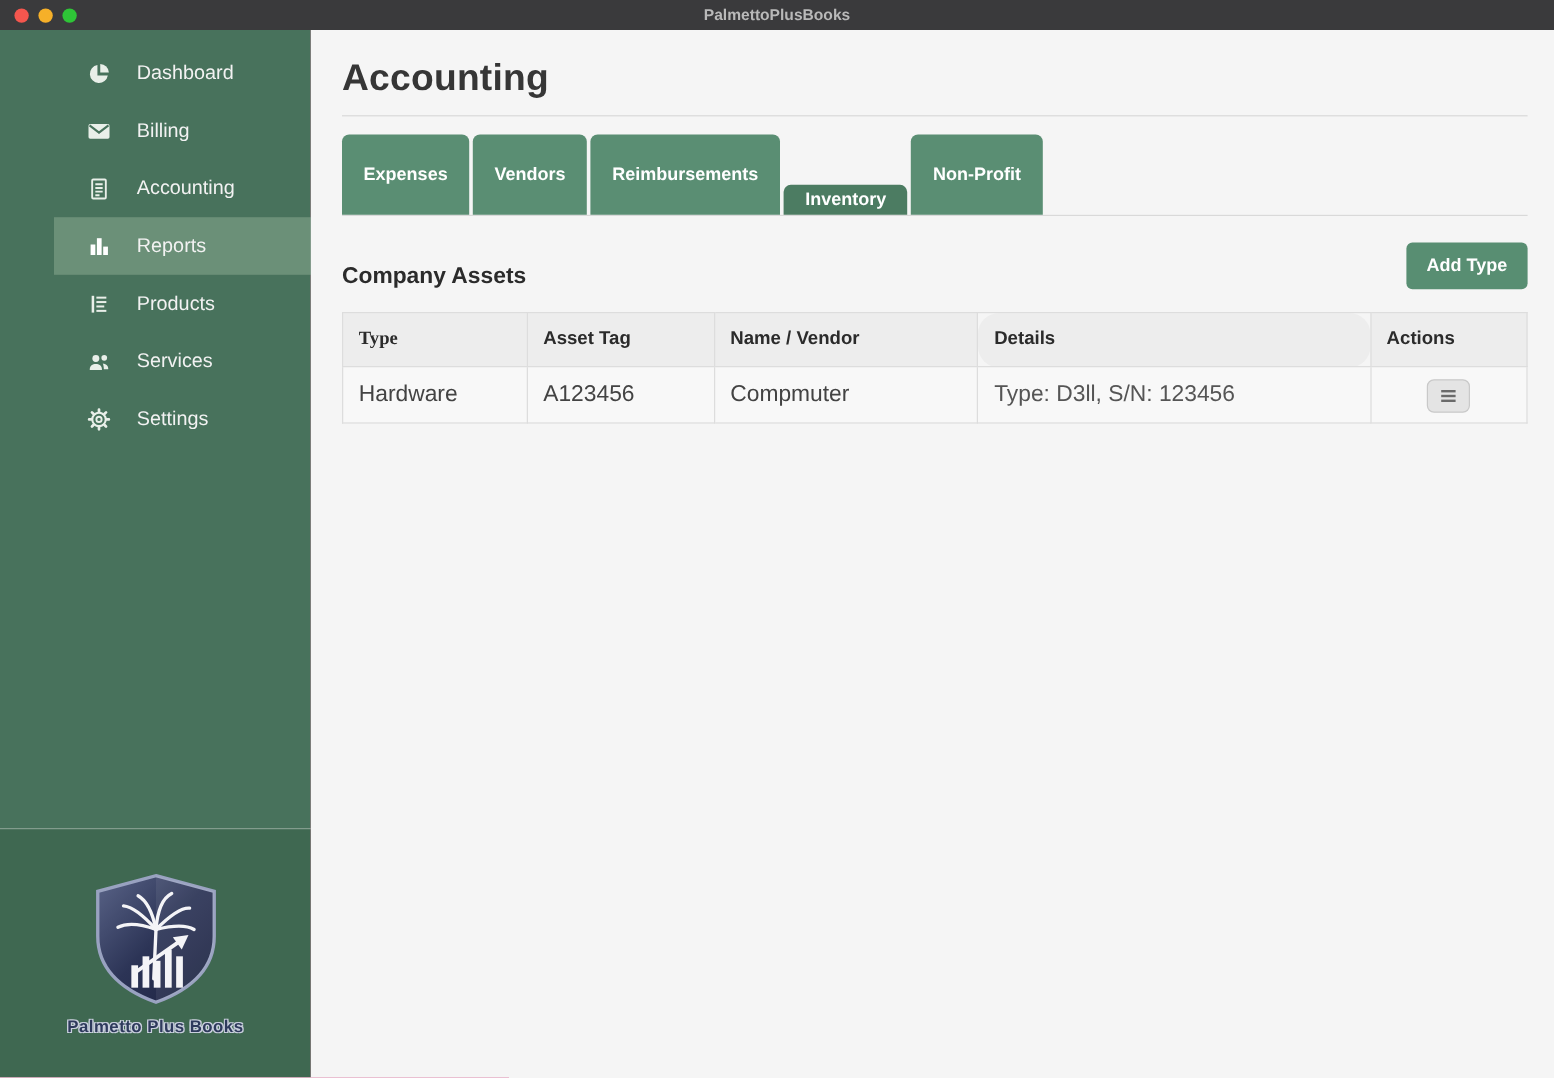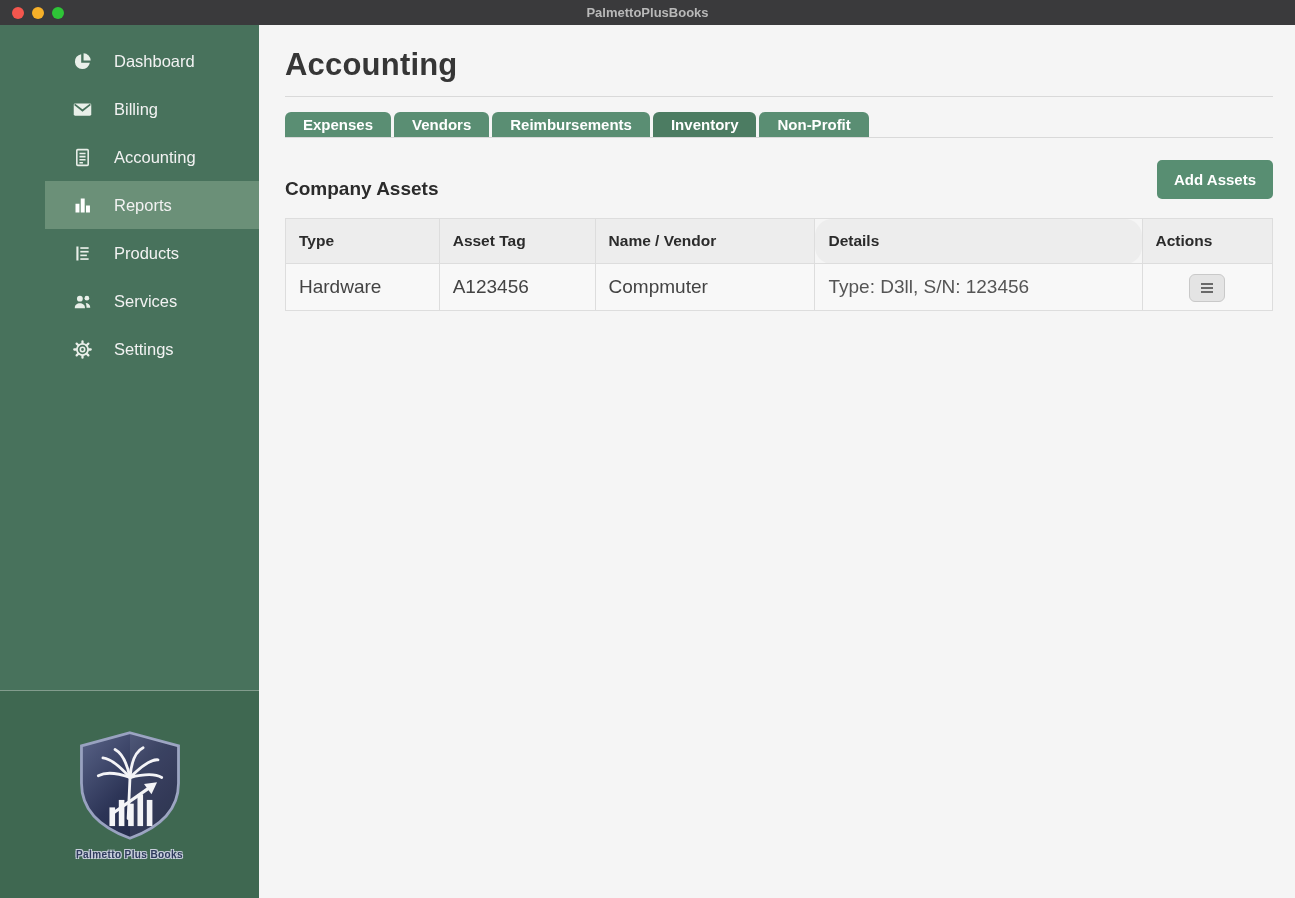--- a/index.html
+++ b/index.html
@@ -27,46 +27,46 @@
            text-shadow: 0 2px 3px rgba(0,0,0,.28); }
   .nav { flex: 1; background: #48725c; padding-top: 12px; padding-left: 45px; }
   .nav-item { height: 48px; display: flex; align-items: center; padding-left: 27px; gap: 21px;
               color: #f2f2f2; font-size: 16.5px; cursor: pointer; }
   .nav-item.active { background: #6b9078; }
   .nav-icon { width: 21px; height: 21px; flex: 0 0 21px; display: inline-flex; }
   .nav-icon svg { width: 100%; height: 100%; }
 
   .sidebar-bottom { flex: 0 0 208px; background: #3f6851; border-top: 1px solid rgba(255,255,255,.35);
                     display: flex; flex-direction: column; align-items: center; justify-content: center; gap: 4px; }
-  .logo-caption { color: #2e3a5c; font-weight: 800; font-size: 10px; letter-spacing: .4px;
+  .logo-caption { color: #2e3a5c; font-weight: 800; font-size: 14px; letter-spacing: .4px;
                   text-shadow: -1px -1px 0 #c9cfdd, 1px -1px 0 #c9cfdd, -1px 1px 0 #c9cfdd, 1px 1px 0 #c9cfdd; }
 
   
   .main { flex: 1; background: #f5f5f5; padding: 22px 22px 0 26px; overflow: hidden; }
   .page-title { font-size: 31px; font-weight: 800; color: #363636; margin-bottom: 13px; letter-spacing: .2px; }
   .rule { border: none; border-top: 1px solid #d9d9d9; margin-bottom: 15px; }
   .viewing-year { color: #666; font-size: 19px; margin-bottom: 17px; }
 
   .tabs { display: flex; gap: 3px; border-bottom: 1px solid #d9d9d9; }
   .tab { background: #5a8e73; color: #fff; font-weight: bold; font-size: 15px;
          padding: 4px 18px; border: none; border-radius: 6px 6px 0 0; cursor: pointer; }
-  .tab.active { background: #4c7c62; }
+  .tab.active { background: #4c7c62; margin-top: 42px; }
 
   .section-head { display: flex; justify-content: space-between; align-items: center; margin: 20px 0 18px; }
   .section-title { font-size: 19px; font-weight: 800; color: #2b2b2b; margin-top: 20px; }
   .btn-add { background: #588e72; color: #fff; font-weight: bold; font-size: 15px;
              border: none; border-radius: 5px; padding: 11px 17px; cursor: pointer; }
 
   table.assets { width: 100%; border-collapse: collapse; }
   .assets th, .assets td { border: 1px solid #ddd; text-align: left; padding: 0 13px; }
   .assets th { background: #ededed; height: 45px; font-size: 15.5px; color: #2b2b2b; font-weight: 700; }
   .assets td { background: #f8f8f8; height: 47px; font-size: 19px; color: #434343; }
   .assets td.details { color: #555; }
   .assets td.actions { text-align: center; }
-  .col-type { width: 158px; } .col-tag { width: 161px; margin-left: 20px; } .col-name { width: 229px; }
+  .col-type { width: 158px; font-family: Liberation Serif, serif; } .col-tag { width: 161px; margin-left: 20px; } .col-name { width: 229px; }
   .col-details { width: 350px; border-radius: 17px; } .col-actions { width: 135px; }
 
   .menu-btn { width: 36px; height: 28px; background: #e4e4e4; border: 1px solid #c9c9c9;
               border-radius: 6px; cursor: pointer; display: inline-flex; align-items: center; justify-content: center; }
   .hamburger { display: inline-block; width: 12px; height: 2px; background: #6a6a6a;
                box-shadow: 0 -4px 0 #6a6a6a, 0 4px 0 #6a6a6a; }
 </style>
 </head>
 <body>
 
@@ -211,21 +211,21 @@
       <div class="tabs">
         <button class="tab">Expenses</button>
         <button class="tab">Vendors</button>
         <button class="tab">Reimbursements</button>
         <button class="tab active">Inventory</button>
         <button class="tab">Non-Profit</button>
       </div>
 
       <div class="section-head">
         <span class="section-title">Company Assets</span>
-        <button class="btn-add">Add Assets</button>
+        <button class="btn-add">Add Type</button>
       </div>
 
       <table class="assets">
         <thead>
           <tr>
             <th class="col-type">Type</th>
             <th class="col-tag">Asset Tag</th>
             <th class="col-name">Name / Vendor</th>
             <th class="col-details">Details</th>
             <th class="col-actions">Actions</th>

